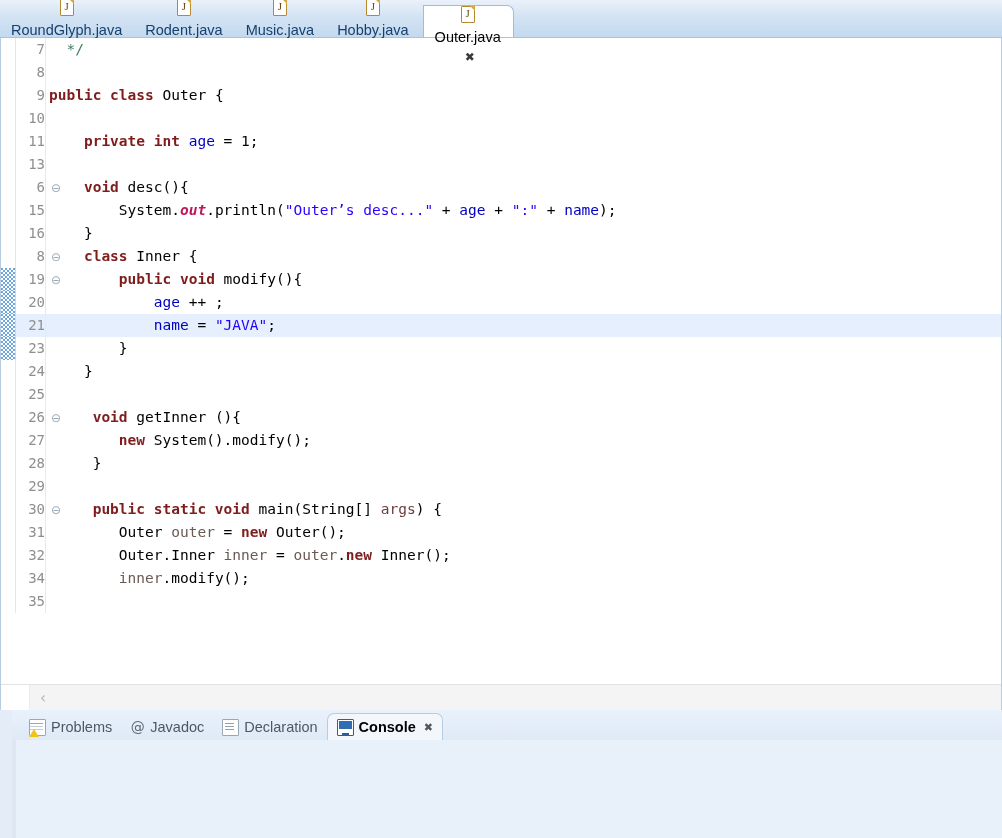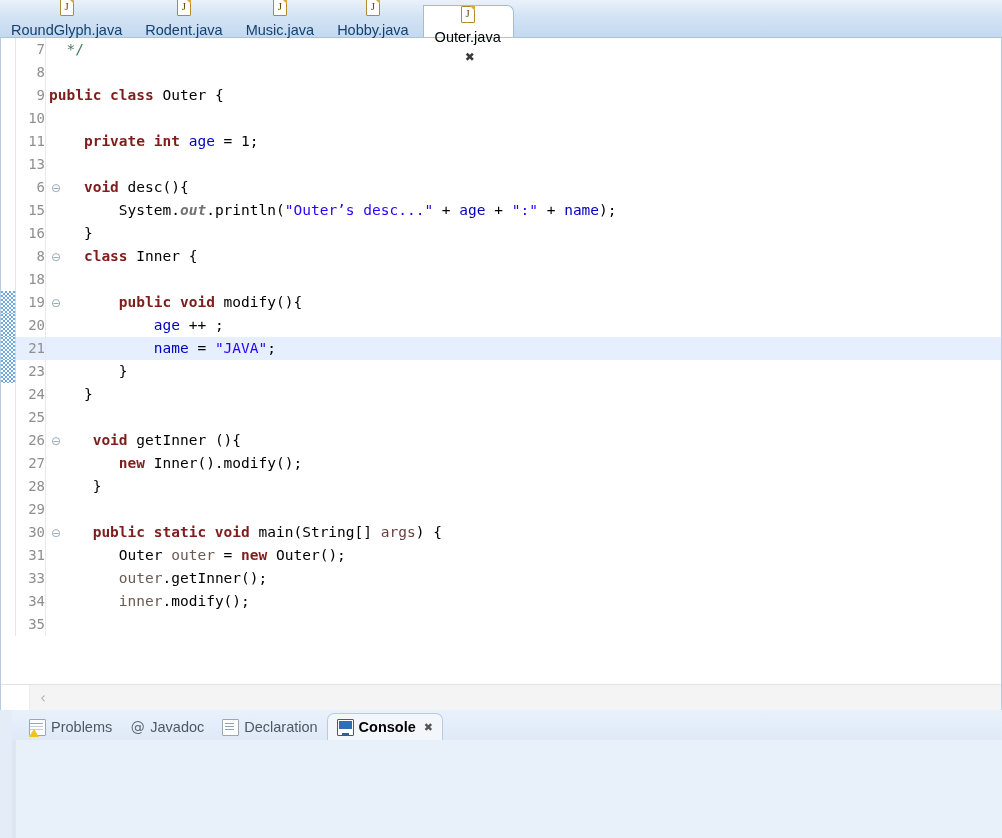--- a/index.html
+++ b/index.html
@@ -102,21 +102,21 @@
   }
   .row .src{
     position:absolute;left:48px;top:0;right:0;height:23px;color:#000;
   }
 
   
   .kw{color:#7f1d1d;font-weight:bold;}
   .str{color:#2a00ff;}
   .cmt{color:#3f7f5f;}
   .fld{color:#0000c0;}
-  .sfld{color:#737373;font-weight:bold;font-style:italic;}
+  .sfld{color:#be185d;font-weight:bold;font-style:italic;}
   .lv{color:#6a5a52;}
   .par{color:#6a3e3e;}
   .pln{color:#000000;}
 
   
   .hscroll{
     position:absolute;left:0;right:0;bottom:0;height:26px;
     background:#f4f4f4;border-top:1px solid #e2e2e2;
     box-sizing:border-box;display:flex;align-items:center;
   }
@@ -239,34 +239,33 @@
           <div class="row"><div class="strip"></div><div class="ruler"></div><div class="lnum">7</div><div class="fold"></div><div class="src"><span class="pln">  </span><span class="cmt">*/</span></div></div>
           <div class="row"><div class="strip"></div><div class="ruler"></div><div class="lnum">8</div><div class="fold"></div><div class="src"></div></div>
           <div class="row"><div class="strip"></div><div class="ruler"></div><div class="lnum">9</div><div class="fold"></div><div class="src"><span class="kw">public class </span><span class="pln">Outer {</span></div></div>
           <div class="row"><div class="strip"></div><div class="ruler"></div><div class="lnum">10</div><div class="fold"></div><div class="src"></div></div>
           <div class="row"><div class="strip"></div><div class="ruler"></div><div class="lnum">11</div><div class="fold"></div><div class="src"><span class="pln">    </span><span class="kw">private int </span><span class="fld">age</span><span class="pln"> = 1;</span></div></div>
           <div class="row"><div class="strip"></div><div class="ruler"></div><div class="lnum">13</div><div class="fold"></div><div class="src"></div></div>
           <div class="row"><div class="strip"></div><div class="ruler"></div><div class="lnum">6</div><div class="fold">⊖</div><div class="src"><span class="pln">    </span><span class="kw">void </span><span class="pln">desc(){</span></div></div>
           <div class="row"><div class="strip"></div><div class="ruler"></div><div class="lnum">15</div><div class="fold"></div><div class="src"><span class="pln">        System.</span><span class="sfld">out</span><span class="pln">.println(</span><span class="str">"Outer’s desc..."</span><span class="pln"> + </span><span class="fld">age</span><span class="pln"> + </span><span class="str">":"</span><span class="pln"> + </span><span class="fld">name</span><span class="pln">);</span></div></div>
           <div class="row"><div class="strip"></div><div class="ruler"></div><div class="lnum">16</div><div class="fold"></div><div class="src"><span class="pln">    }</span></div></div>
           <div class="row"><div class="strip"></div><div class="ruler"></div><div class="lnum">8</div><div class="fold">⊖</div><div class="src"><span class="pln">    </span><span class="kw">class </span><span class="pln">Inner {</span></div></div>
-          <div class="row"><div class="strip"></div><div class="ruler"></div><div class="lnum">18</div><div class="fold"></div><div class="src"></div></div>
           <div class="row changed"><div class="strip"></div><div class="ruler"></div><div class="lnum">19</div><div class="fold">⊖</div><div class="src"><span class="pln">        </span><span class="kw">public void </span><span class="pln">modify(){</span></div></div>
           <div class="row changed"><div class="strip"></div><div class="ruler"></div><div class="lnum">20</div><div class="fold"></div><div class="src"><span class="pln">            </span><span class="fld">age</span><span class="pln"> ++ ;</span></div></div>
           <div class="row changed cur"><div class="strip"></div><div class="ruler"></div><div class="lnum">21</div><div class="fold"></div><div class="src"><span class="pln">            </span><span class="fld">name</span><span class="pln"> = </span><span class="str">"JAVA"</span><span class="pln">;</span></div></div>
           <div class="row changed"><div class="strip"></div><div class="ruler"></div><div class="lnum">23</div><div class="fold"></div><div class="src"><span class="pln">        }</span></div></div>
           <div class="row"><div class="strip"></div><div class="ruler"></div><div class="lnum">24</div><div class="fold"></div><div class="src"><span class="pln">    }</span></div></div>
           <div class="row"><div class="strip"></div><div class="ruler"></div><div class="lnum">25</div><div class="fold"></div><div class="src"></div></div>
           <div class="row"><div class="strip"></div><div class="ruler"></div><div class="lnum">26</div><div class="fold">⊖</div><div class="src"><span class="pln">     </span><span class="kw">void </span><span class="pln">getInner (){</span></div></div>
-          <div class="row"><div class="strip"></div><div class="ruler"></div><div class="lnum">27</div><div class="fold"></div><div class="src"><span class="pln">        </span><span class="kw">new </span><span class="pln">Inner().modify();</span></div></div>
+          <div class="row"><div class="strip"></div><div class="ruler"></div><div class="lnum">27</div><div class="fold"></div><div class="src"><span class="pln">        </span><span class="kw">new </span><span class="pln">System().modify();</span></div></div>
           <div class="row"><div class="strip"></div><div class="ruler"></div><div class="lnum">28</div><div class="fold"></div><div class="src"><span class="pln">     }</span></div></div>
           <div class="row"><div class="strip"></div><div class="ruler"></div><div class="lnum">29</div><div class="fold"></div><div class="src"></div></div>
           <div class="row"><div class="strip"></div><div class="ruler"></div><div class="lnum">30</div><div class="fold">⊖</div><div class="src"><span class="pln">     </span><span class="kw">public static void </span><span class="pln">main(String[] </span><span class="par">args</span><span class="pln">) {</span></div></div>
           <div class="row"><div class="strip"></div><div class="ruler"></div><div class="lnum">31</div><div class="fold"></div><div class="src"><span class="pln">        Outer </span><span class="lv">outer</span><span class="pln"> = </span><span class="kw">new </span><span class="pln">Outer();</span></div></div>
-          <div class="row"><div class="strip"></div><div class="ruler"></div><div class="lnum">33</div><div class="fold"></div><div class="src"><span class="pln">        </span><span class="lv">outer</span><span class="pln">.getInner();</span></div></div>
+          <div class="row"><div class="strip"></div><div class="ruler"></div><div class="lnum">32</div><div class="fold"></div><div class="src"><span class="pln">        Outer.Inner </span><span class="lv">inner</span><span class="pln"> = </span><span class="lv">outer</span><span class="pln">.</span><span class="kw">new </span><span class="pln">Inner();</span></div></div>
           <div class="row"><div class="strip"></div><div class="ruler"></div><div class="lnum">34</div><div class="fold"></div><div class="src"><span class="pln">        </span><span class="lv">inner</span><span class="pln">.modify();</span></div></div>
           <div class="row"><div class="strip"></div><div class="ruler"></div><div class="lnum">35</div><div class="fold"></div><div class="src"></div></div>
         </div>
     </div>
     <div class="hscroll">
       <div class="pad"></div>
       <div class="lbtn">‹</div>
       <div class="track"></div>
     </div>
   </div>

